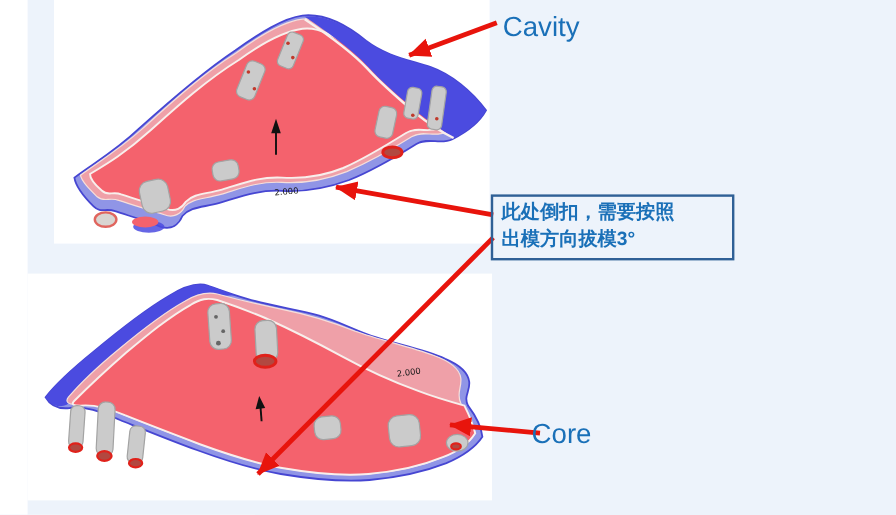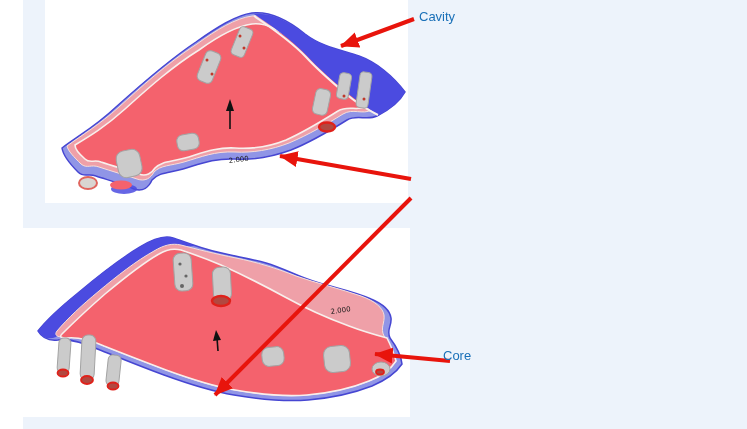--- a/index.html
+++ b/index.html
@@ -40,21 +40,21 @@
   .blackArrow{stroke:var(--blackArrow,#111);stroke-width:1.6;fill:none;}
   .blackHead{fill:var(--blackArrow,#111);}
   .dimText{font-size:7px;fill:var(--dimText,#1a1a1a);font-family:"DejaVu Sans",sans-serif;}
   .tab{fill:#d9d5d1;stroke:#e0655e;stroke-width:2;}
   .blueDip{fill:var(--partBlueStrong,#4b4be0);opacity:.85;}
   .redBump{fill:var(--partRed,#f4626d);}
   
   .side-label{
     position:absolute;
     color:var(--labelBlue,#1a70b8);
-    font-size:13px;line-height:1.1;
+    font-size:23px;line-height:1.1;
     white-space:nowrap;
   }
   .label-cavity{left:419px;top:10px;}
   .label-core{left:443px;top:349px;}
   .callout{
     position:absolute;left:409px;top:162px;width:203px;height:55px;
     box-sizing:border-box;
     border:2px solid var(--calloutBorder,#2f6096);
     padding:3px 7px 0 7px;
     color:var(--labelBlue,#1a70b8);
@@ -176,14 +176,18 @@
       <path class="redline" d="M 414,19 L 341,46" marker-end="url(#arrowRed)"></path>
       <path class="redline" d="M 411,179 L 280,156" marker-end="url(#arrowRed)"></path>
       <path class="redline" d="M 411,198 L 215,395" marker-end="url(#arrowRed)"></path>
       <path class="redline" d="M 450,361 L 375,354" marker-end="url(#arrowRed)"></path>
     </g>
   </svg>
 
   <div class="side-label label-cavity">Cavity</div>
   <div class="side-label label-core">Core</div>
 
+  <div class="callout">
+    <div>此处倒扣，需要按照</div>
+    <div>出模方向拔模3°</div>
+  </div>
 
 </div>
 
 </body></html>

